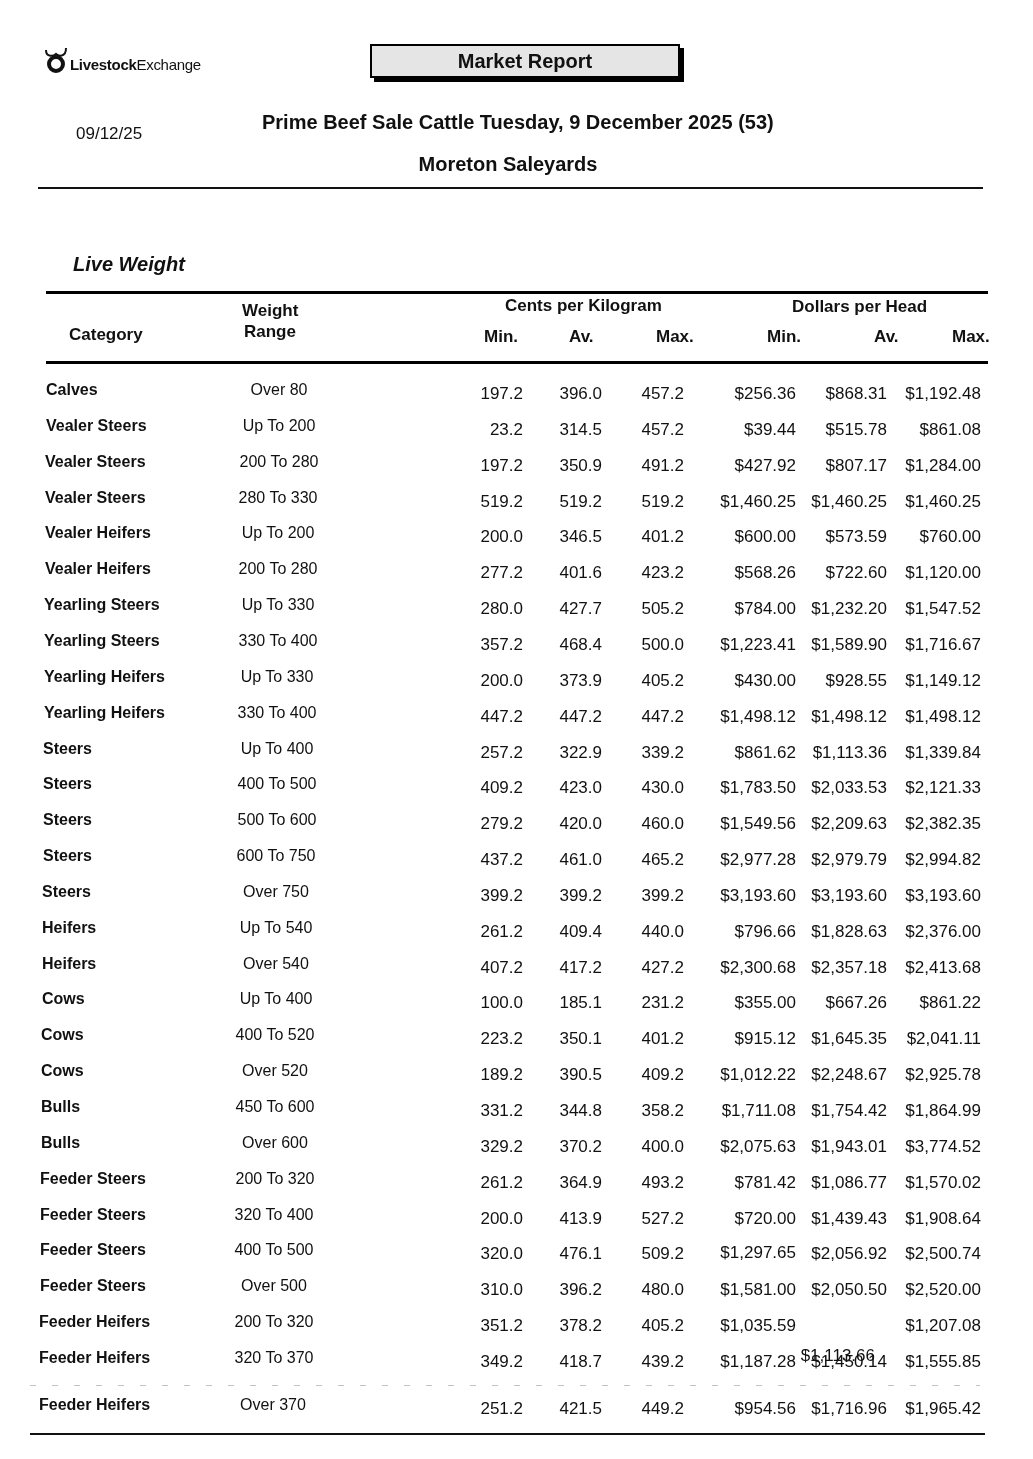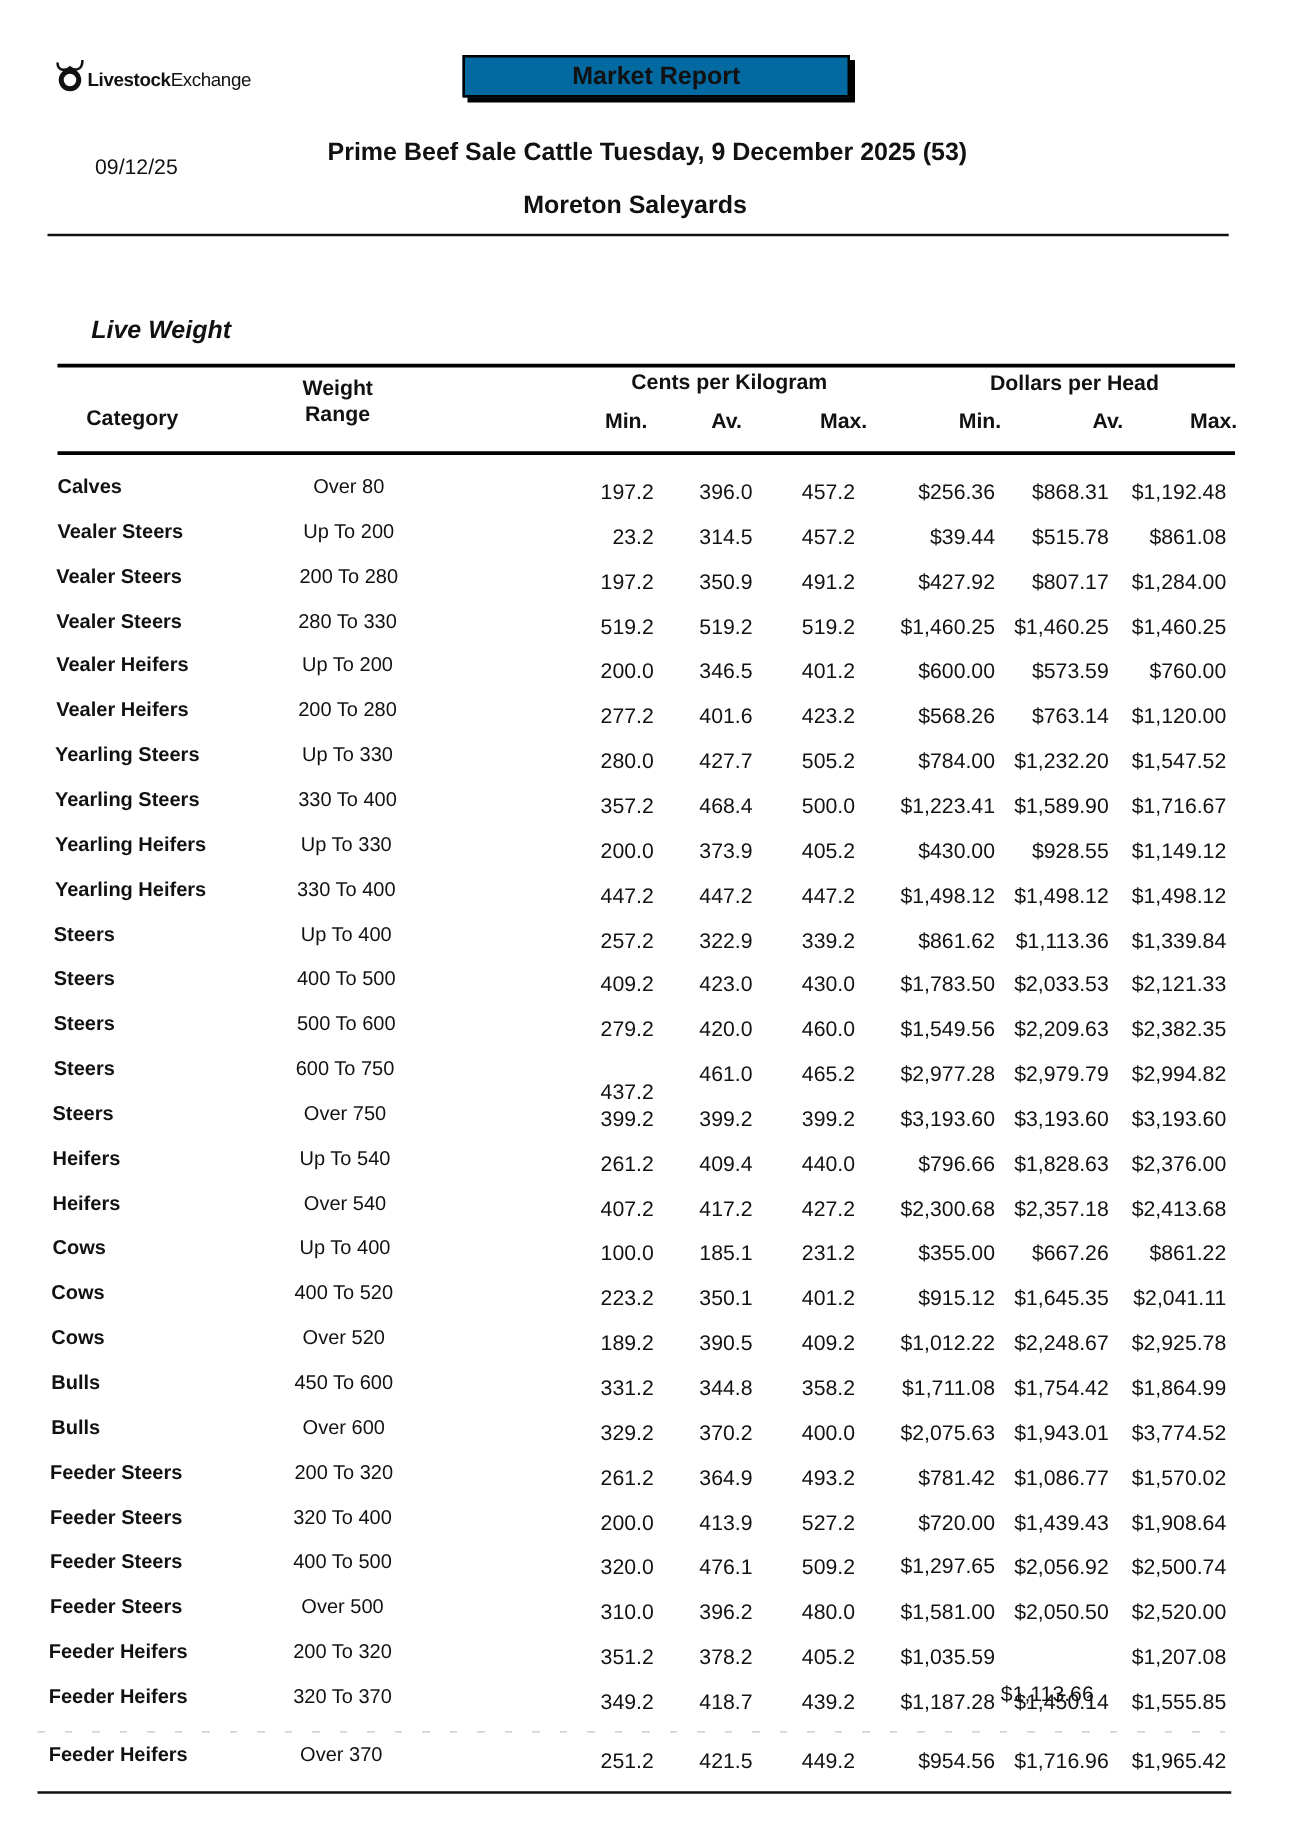--- a/index.html
+++ b/index.html
@@ -7,21 +7,21 @@
   body { position: relative; font-family: "Liberation Sans", sans-serif; color: #111; }
 
   .logo { position: absolute; left: 44px; top: 44px; display: flex; align-items: flex-end; }
   .logo svg { display: block; }
   .logo-text { font-size: 15px; letter-spacing: -0.3px; margin-left: 2px; line-height: 1; padding-bottom: 2px; }
   .logo-text b { font-weight: bold; }
   .logo-text span.light { font-weight: normal; }
 
   .report-box { position: absolute; left: 370px; top: 44px; width: 310px; height: 34px;
     border: 2px solid #000; box-shadow: 4px 4px 0 #000; display: flex; align-items: center; justify-content: center;
-    font-weight: bold; font-size: 20px; background: #0369a1; }
+    font-weight: bold; font-size: 20px; background: #e5e5e5; }
 
   .date { position: absolute; left: 76px; top: 124px; font-size: 17px; }
   .title { position: absolute; left: 262px; top: 111px; font-size: 20px; font-weight: bold; white-space: nowrap; }
   .subtitle { position: absolute; left: 0; width: 1016px; top: 153px; font-size: 20px; font-weight: bold; text-align: center; }
   .rule-top { position: absolute; left: 38px; top: 187px; width: 945px; height: 2px; background: #111; }
 
   .section { position: absolute; left: 73px; top: 253px; font-size: 20px; font-weight: bold; font-style: italic; }
 
   .thead-rule1 { position: absolute; left: 46px; top: 291px; width: 942px; height: 3px; background: #000; }
   .thead-rule2 { position: absolute; left: 46px; top: 361px; width: 942px; height: 3px; background: #000; }
@@ -125,21 +125,21 @@
       <div class="cell num" style="right: 146px; top: 3px;">$573.59</div>
       <div class="cell num" style="right: 52px; top: 3px;">$760.00</div>
     </div>
     <div class="row" style="top: 560.25px;">
       <div class="cell c-cat" style="left: 45px; top: 0px;">Vealer Heifers</div>
       <div class="cell c-wr" style="left: 218px; top: 0px;">200 To 280</div>
       <div class="cell num" style="right: 510px; top: 3px; margin-left: 28px;">277.2</div>
       <div class="cell num" style="right: 431px; top: 3px;">401.6</div>
       <div class="cell num" style="right: 349px; top: 3px;">423.2</div>
       <div class="cell num" style="right: 237px; top: 3px;">$568.26</div>
-      <div class="cell num" style="right: 146px; top: 3px;">$763.14</div>
+      <div class="cell num" style="right: 146px; top: 3px;">$722.60</div>
       <div class="cell num" style="right: 52px; top: 3px;">$1,120.00</div>
     </div>
     <div class="row" style="top: 596.1px;">
       <div class="cell c-cat" style="left: 44px; top: 0px;">Yearling Steers</div>
       <div class="cell c-wr" style="left: 218px; top: 0px;">Up To 330</div>
       <div class="cell num" style="right: 510px; top: 3px;">280.0</div>
       <div class="cell num" style="right: 431px; top: 3px;">427.7</div>
       <div class="cell num" style="right: 349px; top: 3px;">505.2</div>
       <div class="cell num" style="right: 237px; top: 3px;">$784.00</div>
       <div class="cell num" style="right: 146px; top: 3px;">$1,232.20</div>
@@ -201,21 +201,21 @@
       <div class="cell num" style="right: 510px; top: 3px;">279.2</div>
       <div class="cell num" style="right: 431px; top: 3px;">420.0</div>
       <div class="cell num" style="right: 349px; top: 3px;">460.0</div>
       <div class="cell num" style="right: 237px; top: 3px;">$1,549.56</div>
       <div class="cell num" style="right: 146px; top: 3px;">$2,209.63</div>
       <div class="cell num" style="right: 52px; top: 3px;">$2,382.35</div>
     </div>
     <div class="row" style="top: 847.05px;">
       <div class="cell c-cat" style="left: 43px; top: 0px;">Steers</div>
       <div class="cell c-wr" style="left: 216px; top: 0px;">600 To 750</div>
-      <div class="cell num" style="right: 510px; top: 17px;">437.2</div>
+      <div class="cell num" style="right: 510px; top: 3px;">437.2</div>
       <div class="cell num" style="right: 431px; top: 3px;">461.0</div>
       <div class="cell num" style="right: 349px; top: 3px;">465.2</div>
       <div class="cell num" style="right: 237px; top: 3px;">$2,977.28</div>
       <div class="cell num" style="right: 146px; top: 3px;">$2,979.79</div>
       <div class="cell num" style="right: 52px; top: 3px;">$2,994.82</div>
     </div>
     <div class="row" style="top: 882.9px;">
       <div class="cell c-cat" style="left: 42px; top: 0px;">Steers</div>
       <div class="cell c-wr" style="left: 216px; top: 0px;">Over 750</div>
       <div class="cell num" style="right: 510px; top: 3px;">399.2</div>

